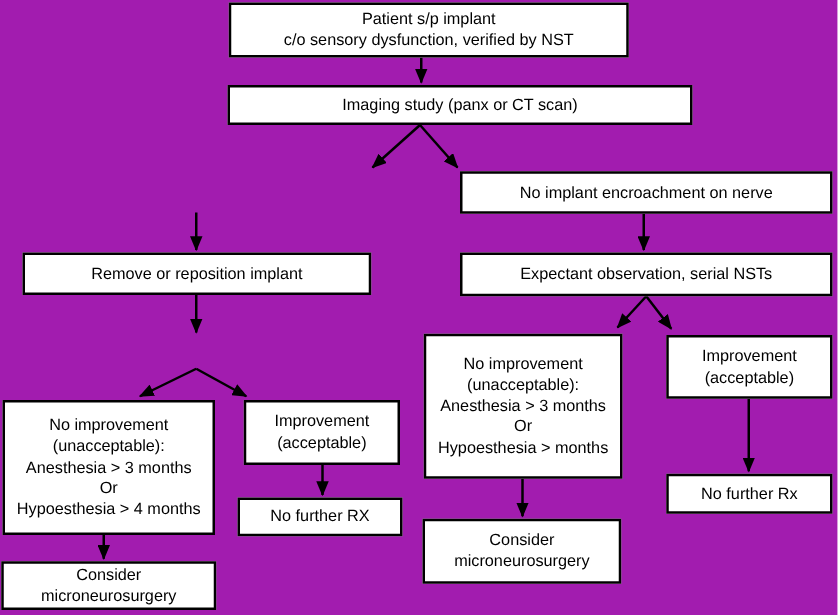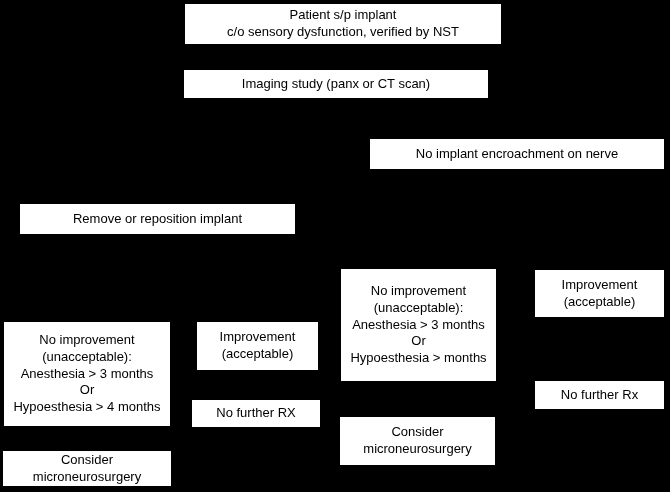--- a/index.html
+++ b/index.html
@@ -4,21 +4,21 @@
 <style>
   html, body {
     margin: 0;
     padding: 0;
     background: #ffffff;
   }
   .canvas {
     position: relative;
     width: 670px;
     height: 492px;
-    background: #000000;
+    background: #a21caf;
     font-family: "Liberation Sans", "DejaVu Sans", sans-serif;
     overflow: hidden;
   }
   .connectors {
     position: absolute;
     left: 0;
     top: 0;
     pointer-events: none;
   }
   .node {
@@ -30,21 +30,21 @@
     display: flex;
     align-items: center;
     justify-content: center;
     text-align: center;
     white-space: pre-line;
     font-size: 13px;
     line-height: 1.3;
     padding: 2px 4px;
   }
   .n-patient          { left: 183px; top: 2px;   width: 320px; height: 44px; }
-  .n-imaging          { left: 182px; top: 68px;  width: 308px; height: 32px; }
+  .n-imaging          { left: 182px; top: 68px;  width: 372px; height: 32px; }
   .n-encroachment     { left: 18px;  top: 137px; width: 279px; height: 33px; }
   .n-no-encroachment  { left: 368px; top: 137px; width: 298px; height: 34px; }
   .n-remove           { left: 18px;  top: 202px; width: 279px; height: 34px; }
   .n-expectant        { left: 368px; top: 202px; width: 298px; height: 35px; }
   .n-serial           { left: 18px;  top: 268px; width: 277px; height: 27px; }
   .n-no-improve-left  { left: 2px;   top: 320px; width: 170px; height: 108px; }
   .n-improve-left     { left: 195px; top: 320px; width: 125px; height: 52px; }
   .n-no-rx-left       { left: 190px; top: 398px; width: 132px; height: 31px; }
   .n-consider-left    { left: 1px;   top: 449px; width: 172px; height: 39px; }
   .n-no-improve-right { left: 339px; top: 267px; width: 159px; height: 116px; }
@@ -79,20 +79,21 @@
       <line x1="418" y1="383" x2="418" y2="413" marker-end="url(#arrowhead)"></line>
       <line x1="599" y1="319" x2="599" y2="377" marker-end="url(#arrowhead)"></line>
     </g>
   </svg>
 
   <div class="node n-patient">Patient s/p implant
 c/o sensory dysfunction, verified by NST</div>
   <div class="node n-imaging">Imaging study (panx or CT scan)</div>
   <div class="node n-remove">Remove or reposition implant</div>
   <div class="node n-no-encroachment">No implant encroachment on nerve</div>
+  <div class="node n-expectant">Expectant observation, serial NSTs</div>
   <div class="node n-no-improve-left">No improvement
 (unacceptable):
 Anesthesia &gt; 3 months
 Or
 Hypoesthesia &gt; 4 months</div>
   <div class="node n-improve-left">Improvement
 (acceptable)</div>
   <div class="node n-no-rx-left">No further RX</div>
   <div class="node n-consider-left">Consider
 microneurosurgery</div>

